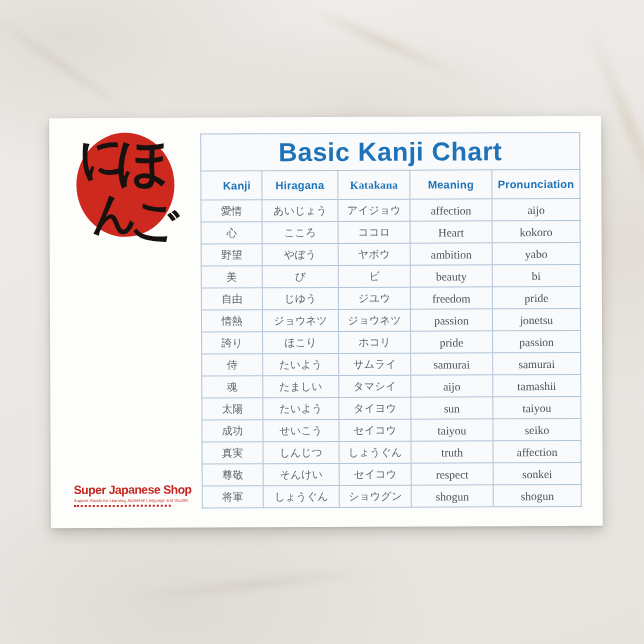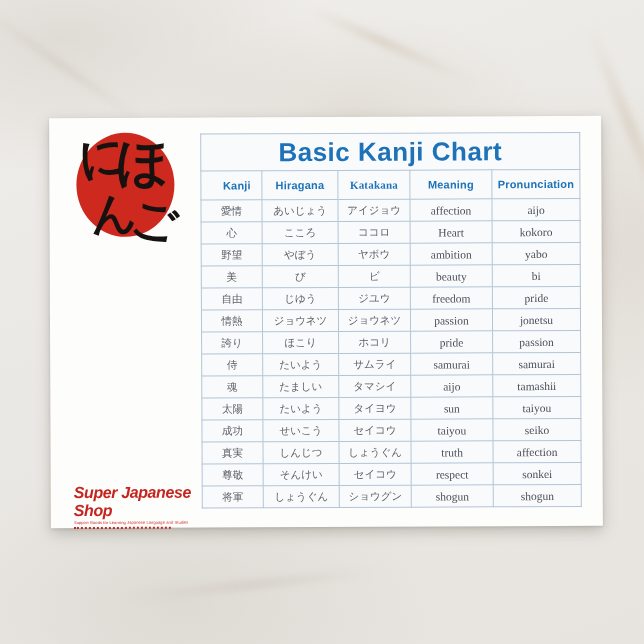--- a/index.html
+++ b/index.html
@@ -34,21 +34,21 @@
   .logo-circle{position:absolute;left:0;top:0;width:98px;height:104px;border-radius:50%;}
   .logo-char{position:absolute;font-weight:700;color:#17120f;line-height:1;
     font-family:"DejaVu Sans",sans-serif;}
   .ch-ni{left:2px;top:0px;font-size:47px;transform:rotate(-8deg);}
   .ch-ho{left:40px;top:4px;font-size:52px;transform:rotate(2deg);}
   .ch-n {left:14px;top:58px;font-size:45px;transform:rotate(-4deg);}
   .ch-go{left:54px;top:64px;font-size:47px;transform:rotate(7deg);}
 
   
   .brand{position:absolute;left:23px;top:366px;width:150px;}
-  .brand-name{font-size:16px;font-weight:700;letter-spacing:-0.4px;line-height:1.1;font-style:italic;}
+  .brand-name{font-size:12px;font-weight:700;letter-spacing:-0.4px;line-height:1.1;}
   .brand-tagline{font-size:4px;letter-spacing:0.1px;white-space:nowrap;margin-top:1px;}
   .brand-divider{width:97px;border-top:2px dotted #c4251e;margin-top:2px;}
 
   
   .chart{position:absolute;left:151px;top:16px;width:379px;border-collapse:collapse;
     table-layout:fixed;background:#f8fafc;}
   .chart td,.chart th{border:1px solid #b3c5d6;padding:0;text-align:center;vertical-align:middle;}
   .chart .title-cell{height:36px;font-size:26px;font-weight:700;letter-spacing:0.5px;}
   .chart th{height:28px;font-size:11px;font-weight:700;letter-spacing:0.2px;}
   .chart td{height:21px;}

